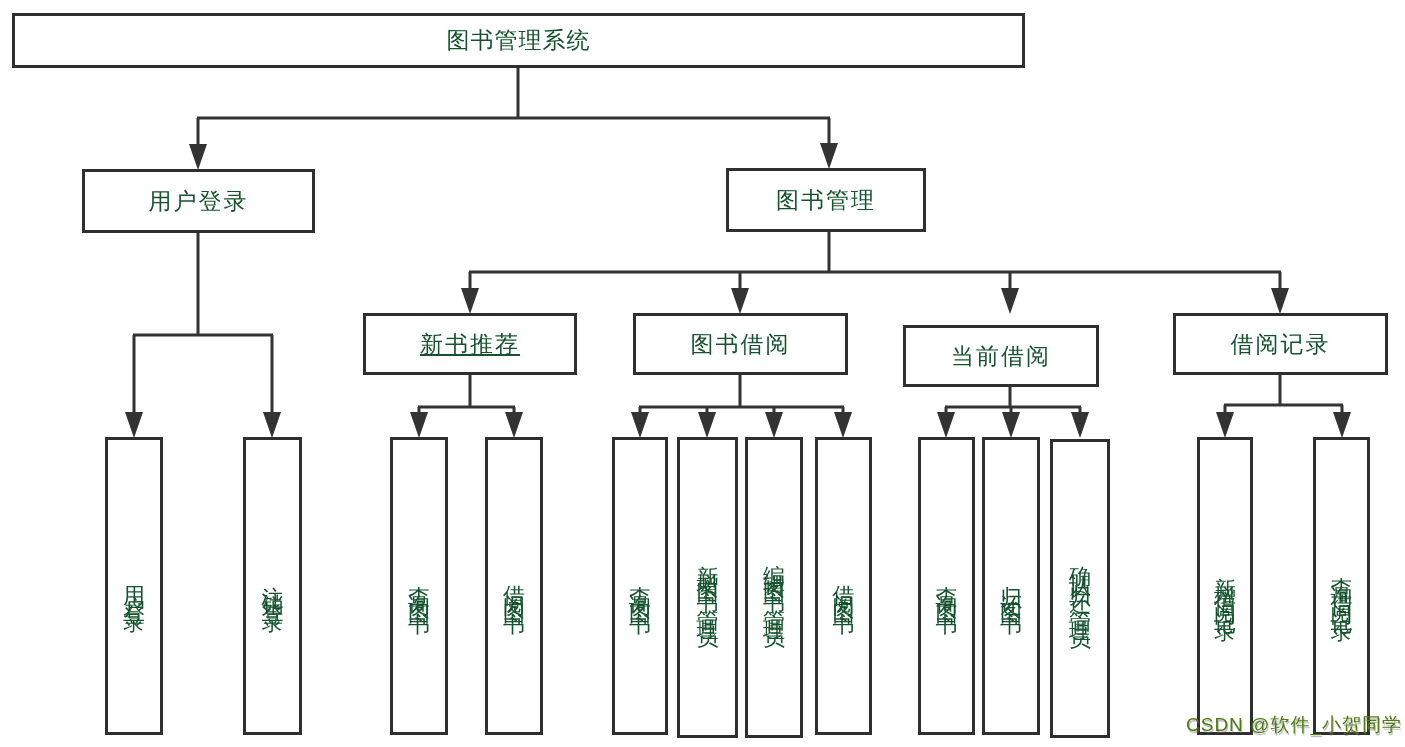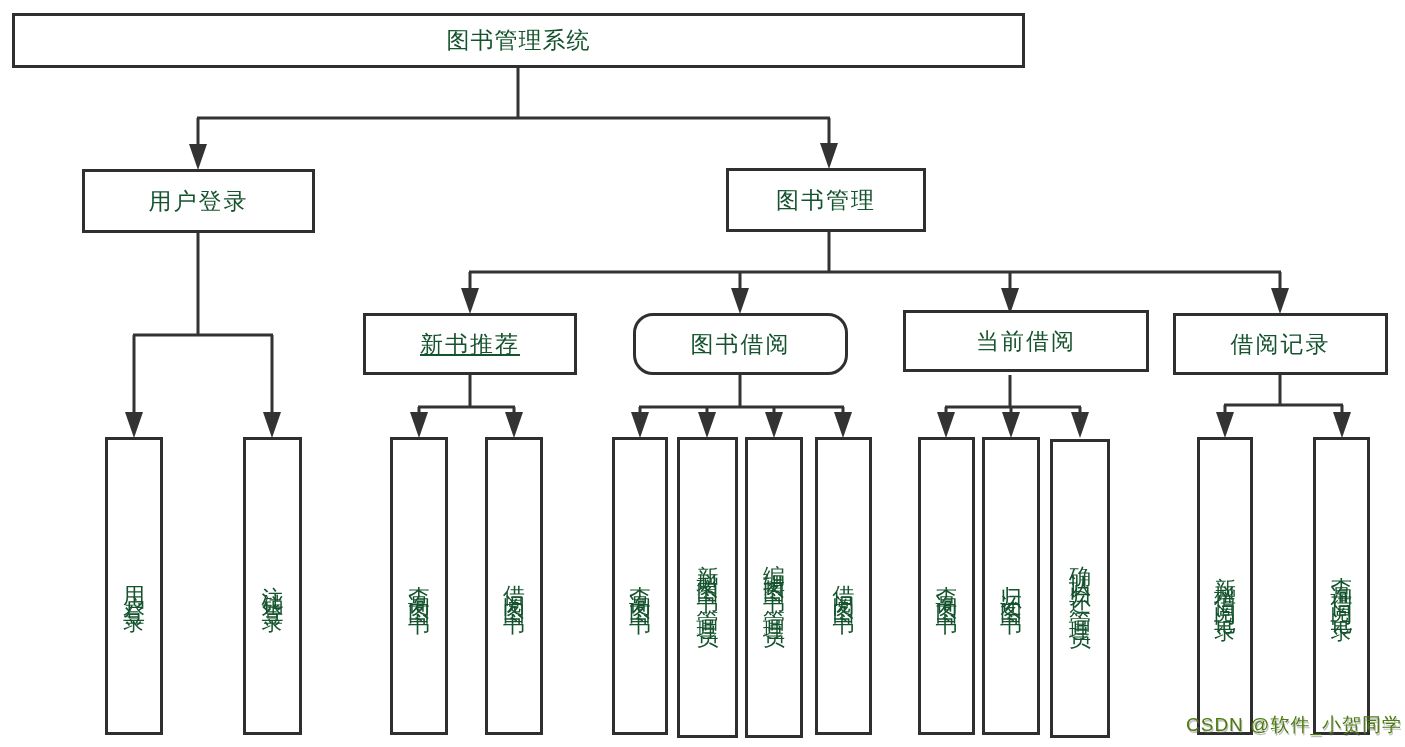--- a/index.html
+++ b/index.html
@@ -73,24 +73,24 @@
   <div class="box" style="left:82px; top:169px; width:233px; height:64px;">
     <span class="h-label">用户登录</span>
   </div>
   <div class="box" style="left:712px; top:168px; width:200px; height:64px;margin-left:14px;">
     <span class="h-label">图书管理</span>
   </div>
 
   <div class="box" style="left:363px; top:313px; width:214px; height:62px;text-decoration:underline;">
     <span class="h-label">新书推荐</span>
   </div>
-  <div class="box" style="left:633px; top:313px; width:215px; height:62px;border-radius:20px;">
+  <div class="box" style="left:633px; top:313px; width:215px; height:62px;">
     <span class="h-label">图书借阅</span>
   </div>
-  <div class="box" style="left:903px; top:310px; width:246px; height:62px;">
+  <div class="box" style="left:903px; top:325px; width:196px; height:62px;">
     <span class="h-label">当前借阅</span>
   </div>
   <div class="box" style="left:1173px; top:313px; width:215px; height:62px;">
     <span class="h-label">借阅记录</span>
   </div>
 
   <div class="box leaf" style="left:105px; top:437px; width:58px; height:298px;">
     <span class="v-label">用户登录</span>
   </div>
   <div class="box leaf" style="left:243px; top:437px; width:59px; height:298px;">

